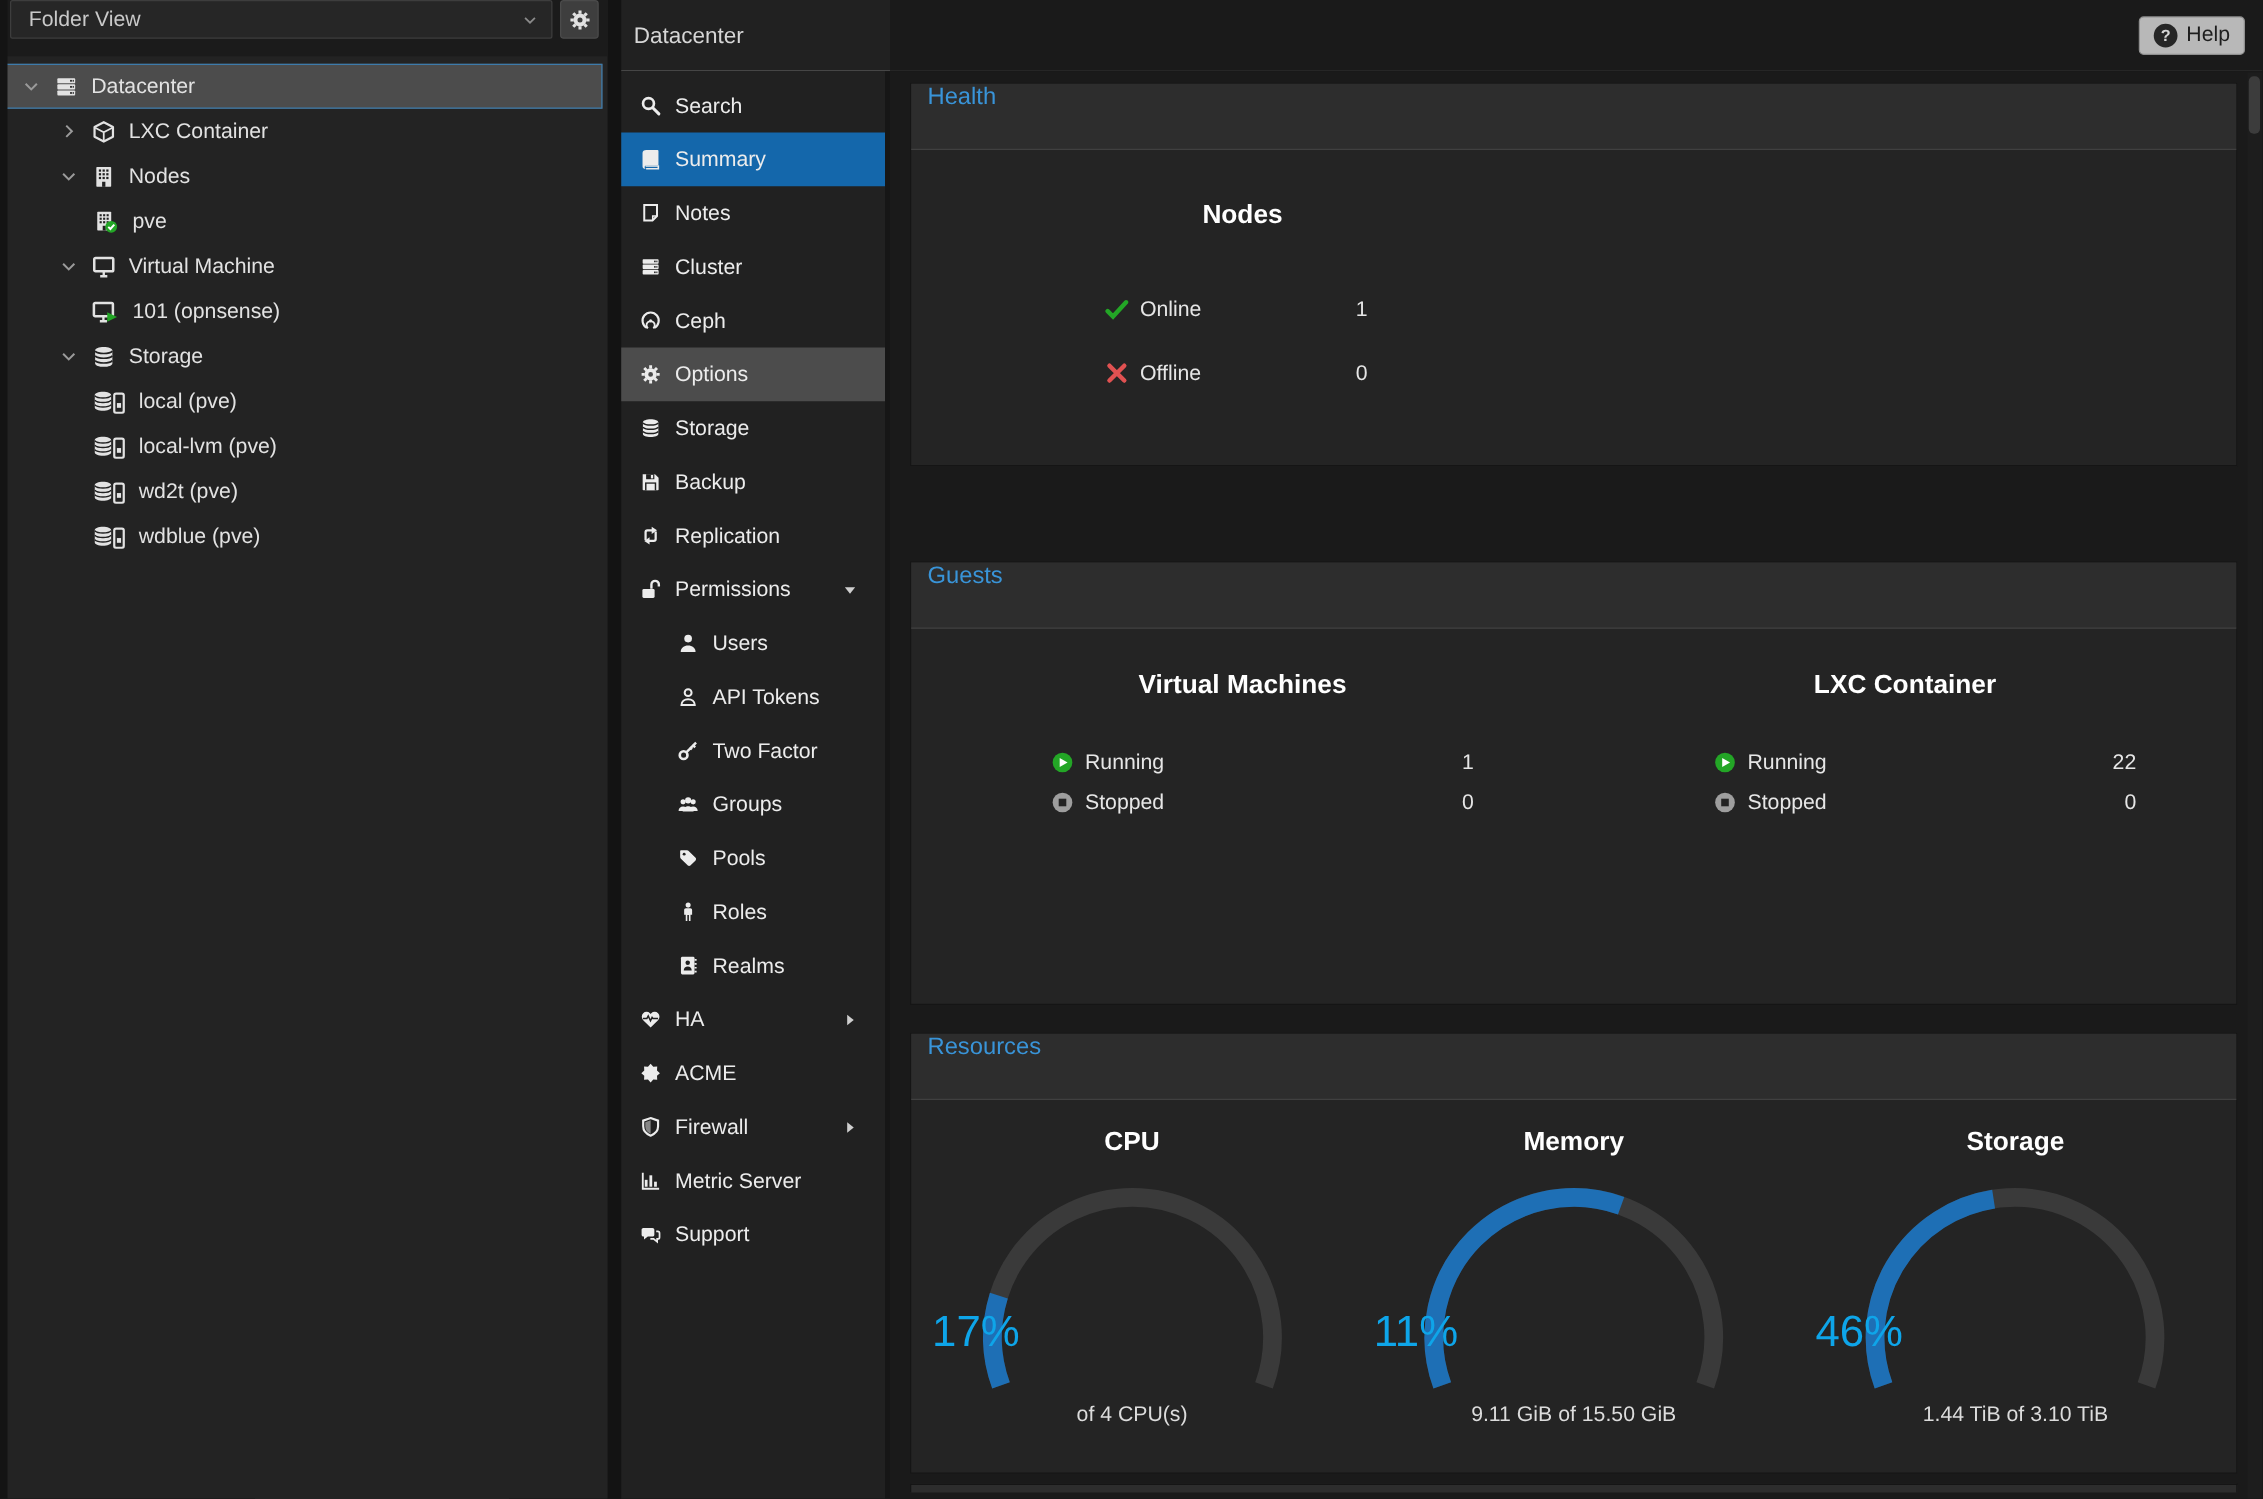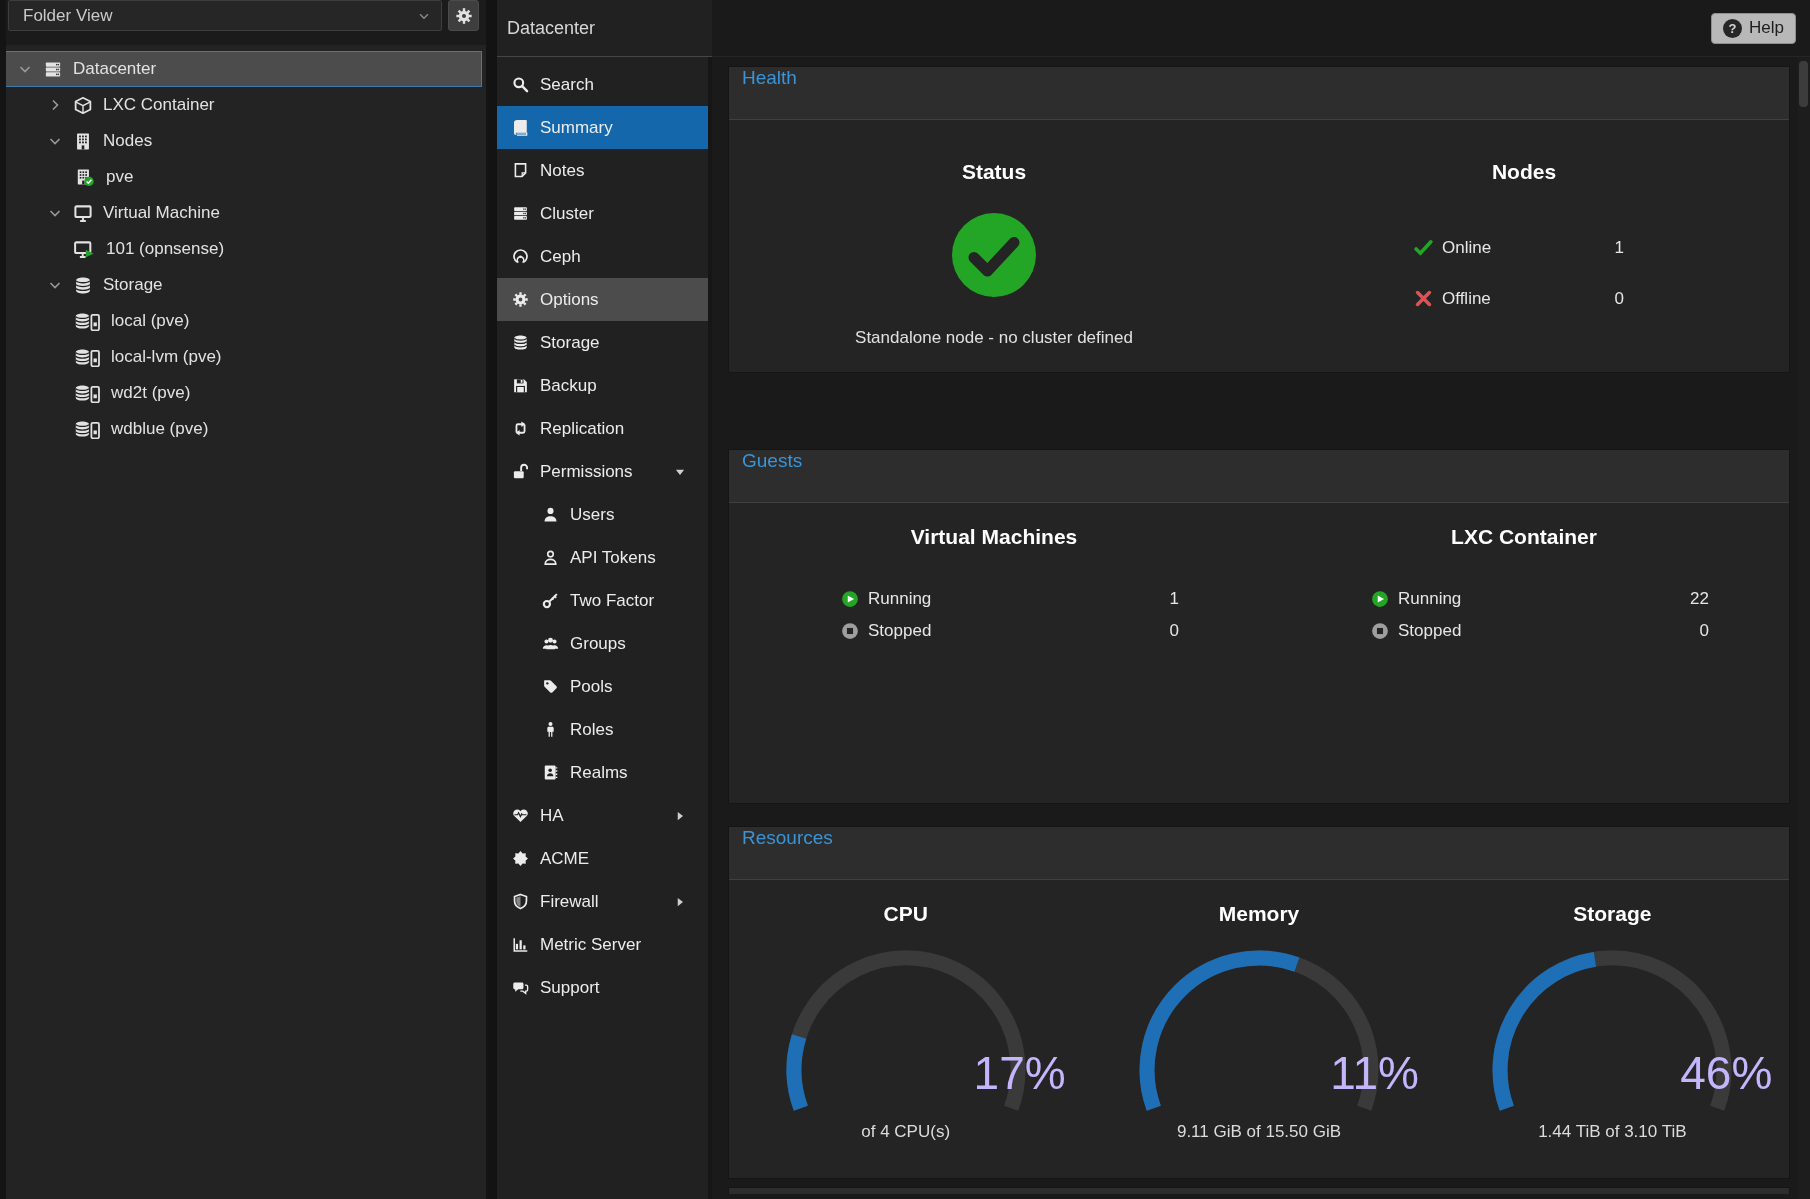--- a/index.html
+++ b/index.html
@@ -68,29 +68,29 @@
   .status-msg{margin-top:28px;color:#e0e0e0}
   .node-rows{width:100%;box-sizing:border-box;padding:38px 165px 0 155px}
   .hrow{display:flex;align-items:center;height:51px}
   .ric{width:19px;height:19px;margin-right:9px;flex:none}
   .rcount{margin-left:auto}
 
   .guests-body{height:300px;display:grid;grid-template-columns:1fr 1fr}
   .guest-rows{width:100%;box-sizing:border-box;padding:34px 80px 0 112px}
   .grow{display:flex;align-items:center;height:32px}
   .grow .ric{width:18px;height:18px}
-  .guests-body .gheading{margin-top:22px}
+  .guests-body .gheading{margin-top:33px}
 
   .res-body{height:298px;display:grid;grid-template-columns:1fr 1fr 1fr}
   .res-body .gheading{margin-top:22px}
   .gauge-wrap{position:relative;margin-top:16px;width:320px;height:170px}
   .gauge-svg{width:320px;height:170px;display:block}
   .gtrack{fill:none;stroke:var(--gauge_track,#3a3a3a);stroke-width:15}
   .gval{fill:none;stroke:var(--gauge_blue,#1e6fb5);stroke-width:15}
-  .gpct{position:absolute;left:0;right:0;top:104px;text-align:right;font-size:46px;color:#c4b5fd}
+  .gpct{position:absolute;left:0;right:0;top:104px;text-align:left;font-size:35px;color:#0ea5e9}
   .gsub{margin-top:10px;color:#dcdcdc}
 
   .next-sliver{height:6px;background:#2d2d2d;border:1px solid #151515;border-bottom:none;margin-top:8px}
 
   .scrollbar{position:absolute;right:0;top:58px;bottom:0;width:12px;background:#1d1d1d}
   .scroll-thumb{position:absolute;top:3px;left:1px;width:9px;height:46px;background:#3c3c3c;border-radius:4px;cursor:pointer}
 
   svg{overflow:visible}
 </style>
 </head>
@@ -565,28 +565,20 @@
         </div>
       </div>
 
       <div class="content">
 
         <div class="panel panel-health">
           <div class="phead">
             <span class="ptitle">Health</span>
           </div>
           <div class="health-body">
-            <div class="gcol">
-              <div class="gheading">Status</div>
-              <svg class="status-icon" width="90" height="90" viewBox="0 0 90 90">
-                <circle cx="45" cy="45" r="42" fill="var(--ok_green,#23a626)"></circle>
-                <path d="M25 47.5 38.5 61 65 32.5" fill="none" stroke="#242424" stroke-width="11" stroke-linecap="round" stroke-linejoin="round"></path>
-              </svg>
-              <div class="status-msg">Standalone node - no cluster defined</div>
-            </div>
             <div class="gcol">
               <div class="gheading">Nodes</div>
               <div class="node-rows">
                 <div class="hrow">
                   <svg class="ric">
                       <use href="#i-check"></use>
                     </svg>
                   <span>Online</span>
                   <span class="rcount">1</span>
                 </div>

